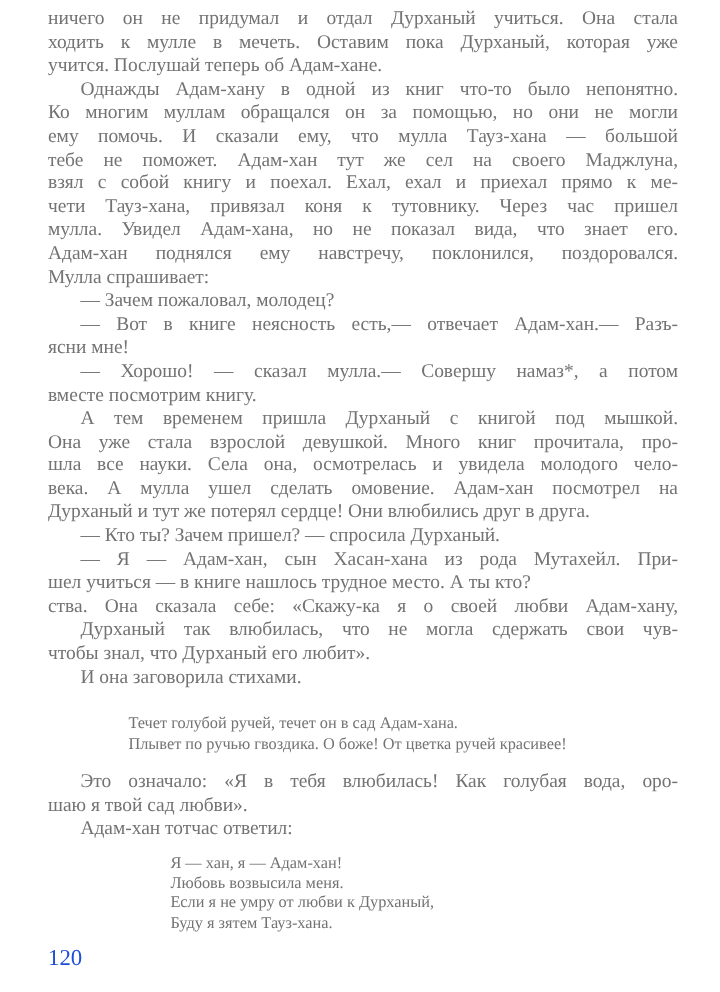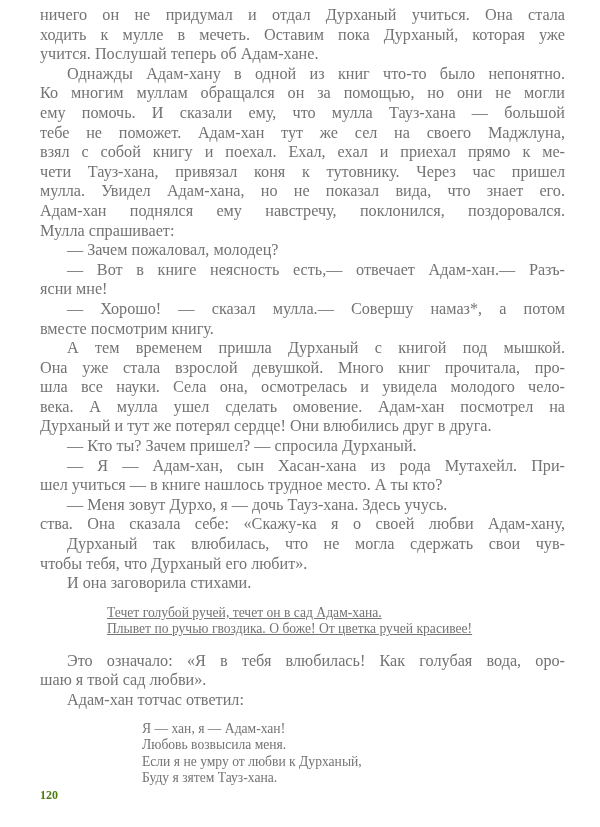--- a/index.html
+++ b/index.html
@@ -9,26 +9,26 @@
     font-family: "Liberation Serif", "DejaVu Serif", serif;
     font-size: 16.2px; line-height: 19.6px; color: #737373;
   }
   .line { white-space: nowrap; display: block; text-align: justify; text-align-last: justify; height: 19.6px; }
   .line.last { text-align-last: left; }
   .indent { padding-left: 27px; }
   .verse {
     font-size: 13.6px; line-height: 16.5px;
   }
   .verse .vline { display: block; white-space: nowrap; height: 16.5px; }
-  .verse1 { margin-top: 11px; margin-left: 67px; margin-bottom: 14px; text-decoration: underline; }
+  .verse1 { margin-top: 21px; margin-left: 67px; margin-bottom: 14px; }
   .verse2 { margin-top: 10px; margin-left: 102px; }
   .page-num {
     position: absolute; left: 40px; top: 788px;
     font-family: "Liberation Serif", "DejaVu Serif", serif;
-    font-size: 12px; font-weight: bold; color: #4d7c0f;
+    font-size: 19px; font-weight: normal; color: #1d4ed8;
   }
 </style>
 </head>
 <body>
 
 <div class="page">
   <div id="paras1">
       <div>
         <span class="line">ничего он не придумал и отдал Дурханый учиться. Она стала</span>
         <span class="line">ходить к мулле в мечеть. Оставим пока Дурханый, которая уже</span>
@@ -64,26 +64,23 @@
         <span class="line last">Дурханый и тут же потерял сердце! Они влюбились друг в друга.</span>
       </div>
       <div>
         <span class="line last indent">— Кто ты? Зачем пришел? — спросила Дурханый.</span>
       </div>
       <div>
         <span class="line indent">— Я — Адам-хан, сын Хасан-хана из рода Мутахейл. При-</span>
         <span class="line last">шел учиться — в книге нашлось трудное место. А ты кто?</span>
       </div>
       <div>
-        <span class="line last indent">— Меня зовут Дурхо, я — дочь Тауз-хана. Здесь учусь.</span>
-      </div>
-      <div>
         <span class="line">ства. Она сказала себе: «Скажу-ка я о своей любви Адам-хану,</span>
         <span class="line indent">Дурханый так влюбилась, что не могла сдержать свои чув-</span>
-        <span class="line last">чтобы тебя, что Дурханый его любит».</span>
+        <span class="line last">чтобы знал, что Дурханый его любит».</span>
       </div>
       <div>
         <span class="line last indent">И она заговорила стихами.</span>
       </div>
     </div>
   <div class="verse verse1" id="verse1">
       <span class="vline">Течет голубой ручей, течет он в сад Адам-хана.</span>
       <span class="vline">Плывет по ручью гвоздика. О боже! От цветка ручей красивее!</span>
     </div>
   <div id="paras2">

